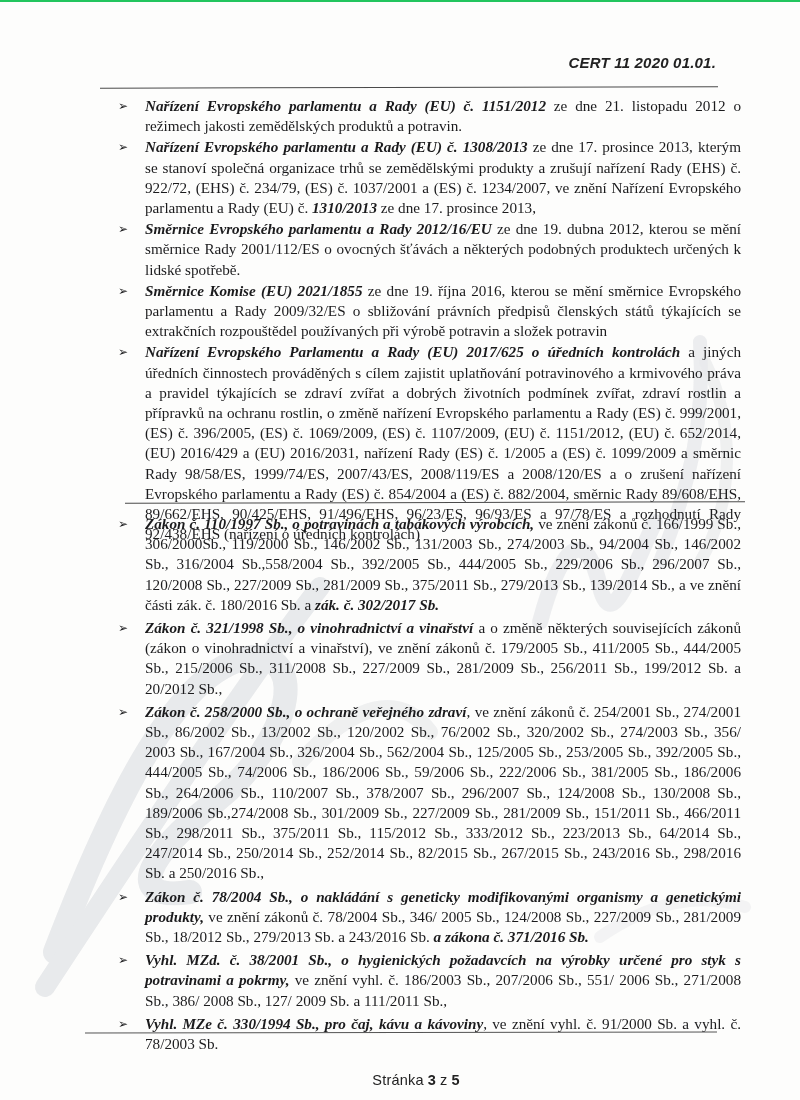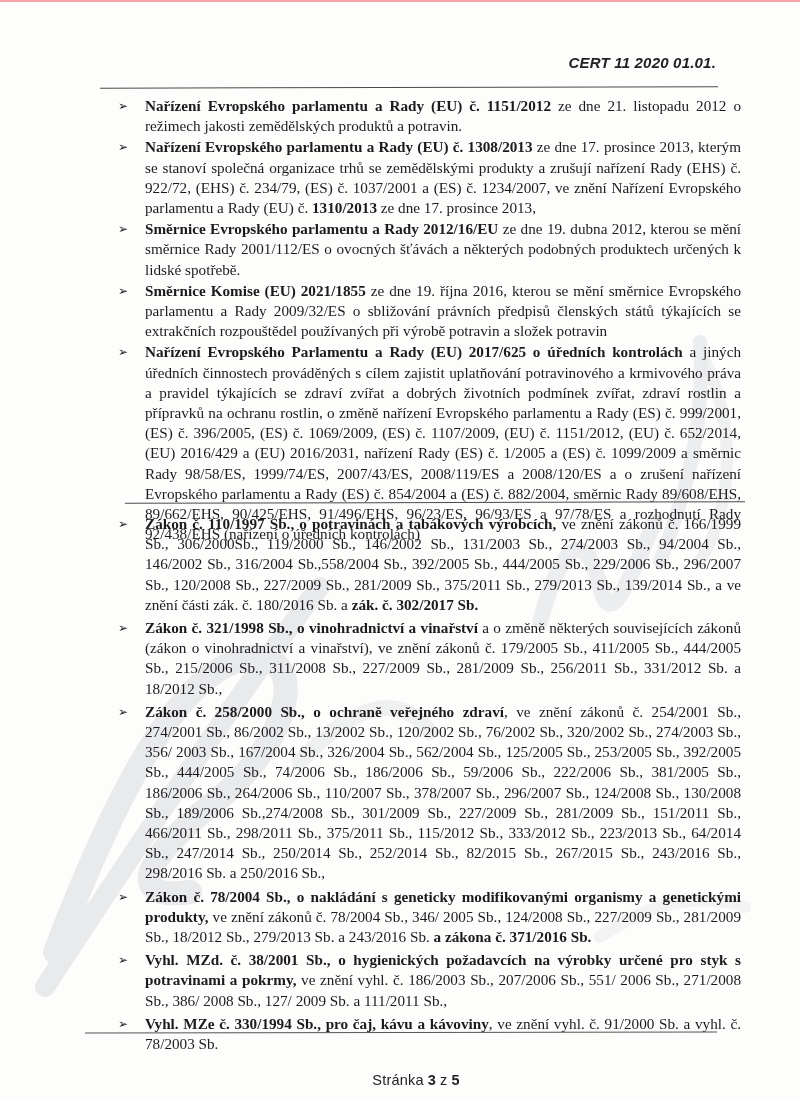--- a/index.html
+++ b/index.html
@@ -4,21 +4,21 @@
 <style>
   html,body{margin:0;padding:0;}
   body{
     width:800px;height:1100px;
     background:#fdfdfc;
     font-family:"Liberation Serif","DejaVu Serif",serif;
     color:#1b1b1d;
     position:relative;
     overflow:hidden;
   }
-  .page{position:absolute;inset:0;border-top:2px solid #fca5a5;}
+  .page{position:absolute;inset:0;border-top:2px solid #22c55e;}
   
   .hdr{
     position:absolute;top:52px;right:84px;
     font-family:"Liberation Sans","DejaVu Sans",sans-serif;
     font-style:italic;font-weight:700;font-size:15px;color:#222;
     letter-spacing:.2px;
   }
   .rule{
     position:absolute;height:0;border:0;border-top:1.6px solid #4a4a4a;margin:0;
   }
@@ -38,21 +38,21 @@
     text-align:justify;
     margin:0 0 1px 0;
   }
   #list-cz li.item{margin-bottom:3px;}
   li.item .marker{
     position:absolute;left:-27px;top:0;
     font-family:"DejaVu Sans",sans-serif;
     font-size:12px;line-height:20.2px;color:#1b1b1d;
   }
   .itext{display:block;}
-  .itext .b{font-weight:700;}
+  .itext .b{font-weight:700;font-style:italic;}
   
   .ftr{
     position:absolute;top:1038px;left:16px;width:100%;text-align:center;
     font-family:"Liberation Sans","DejaVu Sans",sans-serif;
     font-size:14.5px;color:#222;letter-spacing:.2px;margin-top:32px;
   }
   .ftr .b{font-weight:700;}
   .ftr span{padding:0 2px;}
   
   .wm{position:absolute;inset:0;pointer-events:none;}
@@ -102,21 +102,21 @@
 
   <hr class="rule rule-divider">
 
   <ul class="doclist" id="list-cz">
       <li class="item">
         <span class="marker">➢</span>
         <div class="itext"><span class="b">Zákon č. 110/1997 Sb., o potravinách a tabákových výrobcích,</span><span> ve znění zákonů č. 166/1999 Sb., 306/2000Sb., 119/2000 Sb., 146/2002 Sb., 131/2003 Sb., 274/2003 Sb., 94/2004 Sb., 146/2002 Sb., 316/2004 Sb.,558/2004 Sb., 392/2005 Sb., 444/2005 Sb., 229/2006 Sb., 296/2007 Sb., 120/2008 Sb., 227/2009 Sb., 281/2009 Sb., 375/2011 Sb., 279/2013 Sb., 139/2014 Sb., a ve znění části zák. č. 180/2016 Sb. a </span><span class="b">zák. č. 302/2017 Sb.</span></div>
       </li>
       <li class="item">
         <span class="marker">➢</span>
-        <div class="itext"><span class="b">Zákon č. 321/1998 Sb., o vinohradnictví a vinařství</span><span> a o změně některých souvisejících zákonů (zákon o vinohradnictví a vinařství), ve znění zákonů č. 179/2005 Sb., 411/2005 Sb., 444/2005 Sb., 215/2006 Sb., 311/2008 Sb., 227/2009 Sb., 281/2009 Sb., 256/2011 Sb., 331/2012 Sb. a 18/2012 Sb.,</span></div>
+        <div class="itext"><span class="b">Zákon č. 321/1998 Sb., o vinohradnictví a vinařství</span><span> a o změně některých souvisejících zákonů (zákon o vinohradnictví a vinařství), ve znění zákonů č. 179/2005 Sb., 411/2005 Sb., 444/2005 Sb., 215/2006 Sb., 311/2008 Sb., 227/2009 Sb., 281/2009 Sb., 256/2011 Sb., 199/2012 Sb. a 20/2012 Sb.,</span></div>
       </li>
       <li class="item">
         <span class="marker">➢</span>
         <div class="itext"><span class="b">Zákon č. 258/2000 Sb., o ochraně veřejného zdraví</span><span>, ve znění zákonů č. 254/2001 Sb., 274/2001 Sb., 86/2002 Sb., 13/2002 Sb., 120/2002 Sb., 76/2002 Sb., 320/2002 Sb., 274/2003 Sb.,  356/ 2003 Sb., 167/2004 Sb., 326/2004 Sb.,  562/2004 Sb., 125/2005 Sb., 253/2005 Sb., 392/2005 Sb.,  444/2005 Sb., 74/2006 Sb., 186/2006 Sb., 59/2006 Sb., 222/2006 Sb., 381/2005 Sb., 186/2006 Sb., 264/2006 Sb., 110/2007 Sb., 378/2007 Sb.,  296/2007 Sb., 124/2008 Sb., 130/2008 Sb., 189/2006 Sb.,274/2008 Sb., 301/2009 Sb., 227/2009 Sb., 281/2009 Sb., 151/2011 Sb., 466/2011 Sb., 298/2011 Sb., 375/2011 Sb., 115/2012 Sb., 333/2012 Sb., 223/2013 Sb., 64/2014 Sb., 247/2014 Sb., 250/2014 Sb., 252/2014 Sb., 82/2015 Sb., 267/2015 Sb., 243/2016 Sb., 298/2016 Sb. a 250/2016 Sb.,</span></div>
       </li>
       <li class="item">
         <span class="marker">➢</span>
         <div class="itext"><span class="b">Zákon č. 78/2004 Sb., o nakládání s geneticky modifikovanými organismy a genetickými produkty,</span><span> ve znění zákonů č. 78/2004 Sb., 346/ 2005 Sb., 124/2008 Sb., 227/2009 Sb., 281/2009 Sb., 18/2012 Sb., 279/2013 Sb. a 243/2016 Sb.</span><span class="b"> a zákona č. 371/2016 Sb.</span></div>
       </li>
       <li class="item">

